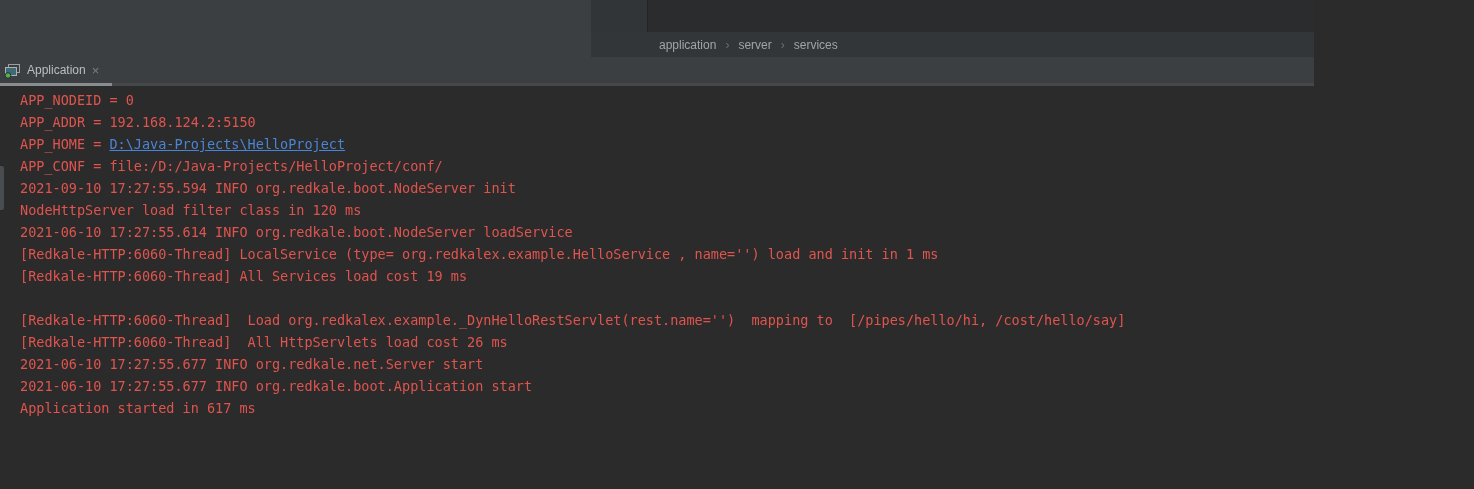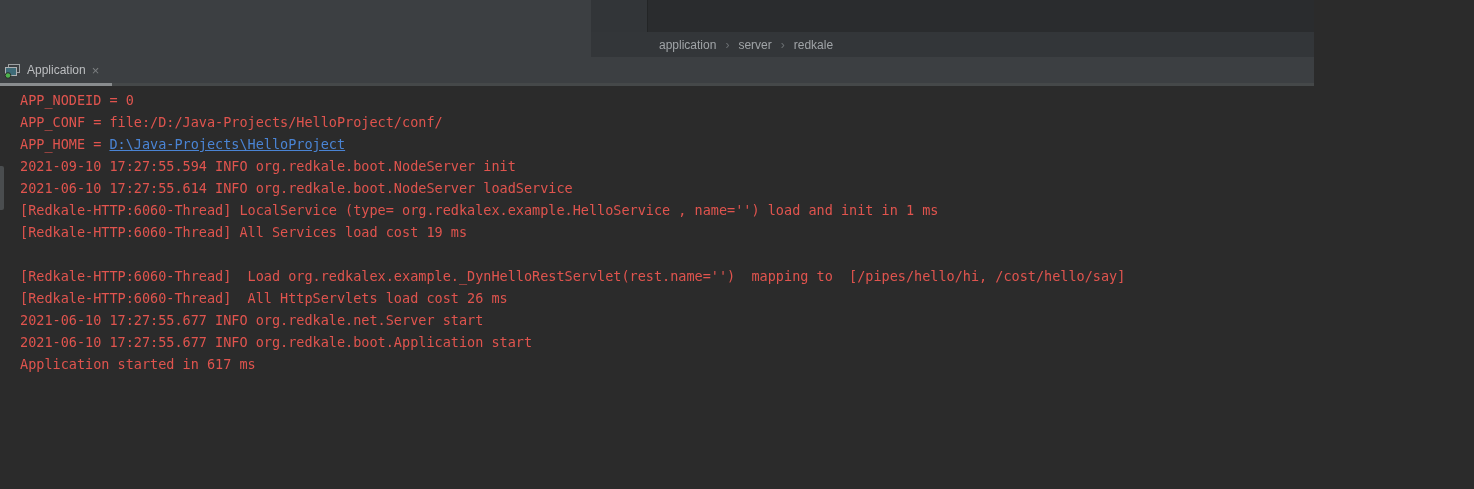--- a/index.html
+++ b/index.html
@@ -58,21 +58,21 @@
     <div class="top-left"></div>
     <div class="top-right">
       <div class="top-right-upper">
         <div class="gutter-col"></div>
       </div>
       <div class="breadcrumbs" id="breadcrumbs">
           <span class="crumb">application</span>
           <span class="crumb-sep">›</span>
           <span class="crumb">server</span>
           <span class="crumb-sep">›</span>
-          <span class="crumb">redkale</span>
+          <span class="crumb">services</span>
         </div>
     </div>
   </div>
 
   <div class="tabbar">
     <div class="tabbar-edge"></div>
     <div class="tab">
       <span class="tab-icon">
         <svg viewBox="0 0 18 18" width="18" height="18">
           <rect x="4.5" y="3.5" width="11" height="8" fill="none" stroke="#9DA0A2"></rect>
@@ -83,23 +83,25 @@
       <span class="tab-label">Application</span>
       <span class="tab-close">×</span>
     </div>
     <div class="tab-underline"></div>
   </div>
 
   <div class="console">
     <div class="stripe-handle"></div>
     <div id="console-lines">
         <div class="line"><span class="seg-red">APP_NODEID = 0</span></div>
+        <div class="line"><span class="seg-red">APP_ADDR = 192.168.124.2:5150</span></div>
+        <div class="line"><span class="seg-red">APP_HOME = </span><span class="seg-link">D:\Java-Projects\HelloProject</span></div>
         <div class="line"><span class="seg-red">APP_CONF = file:/D:/Java-Projects/HelloProject/conf/</span></div>
-        <div class="line"><span class="seg-red">APP_HOME = </span><span class="seg-link">D:\Java-Projects\HelloProject</span></div>
         <div class="line"><span class="seg-red">2021-09-10 17:27:55.594 INFO org.redkale.boot.NodeServer init</span></div>
+        <div class="line"><span class="seg-red">NodeHttpServer load filter class in 120 ms</span></div>
         <div class="line"><span class="seg-red">2021-06-10 17:27:55.614 INFO org.redkale.boot.NodeServer loadService</span></div>
         <div class="line"><span class="seg-red">[Redkale-HTTP:6060-Thread] LocalService (type= org.redkalex.example.HelloService , name='') load and init in 1 ms</span></div>
         <div class="line"><span class="seg-red">[Redkale-HTTP:6060-Thread] All Services load cost 19 ms</span></div>
         <div class="line">&nbsp;</div>
         <div class="line"><span class="seg-red">[Redkale-HTTP:6060-Thread]  Load org.redkalex.example._DynHelloRestServlet(rest.name='')  mapping to  [/pipes/hello/hi, /cost/hello/say]</span></div>
         <div class="line"><span class="seg-red">[Redkale-HTTP:6060-Thread]  All HttpServlets load cost 26 ms</span></div>
         <div class="line"><span class="seg-red">2021-06-10 17:27:55.677 INFO org.redkale.net.Server start</span></div>
         <div class="line"><span class="seg-red">2021-06-10 17:27:55.677 INFO org.redkale.boot.Application start</span></div>
         <div class="line"><span class="seg-red">Application started in 617 ms</span></div>
       </div>

